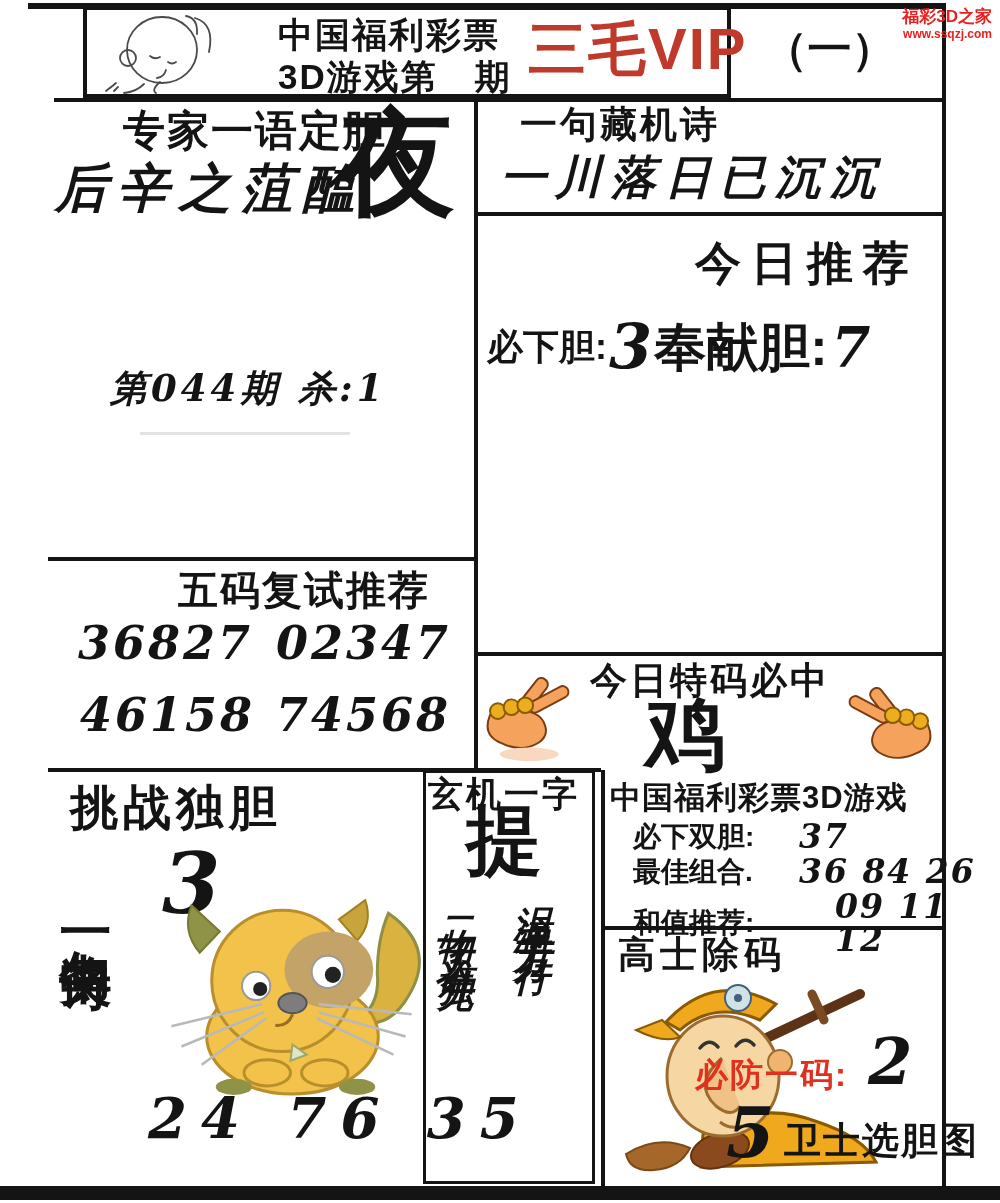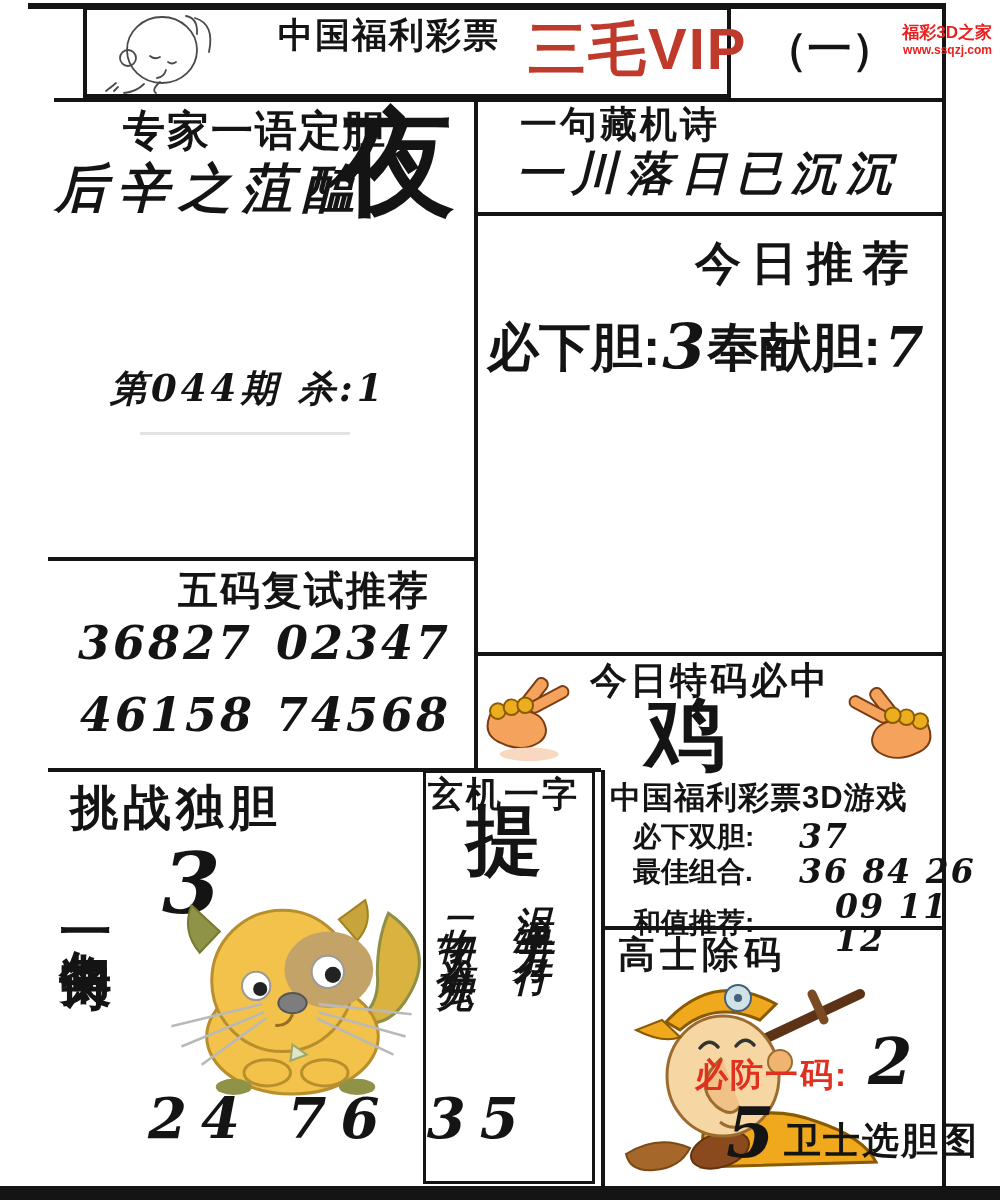--- a/index.html
+++ b/index.html
@@ -30,21 +30,21 @@
   <div class="hline" style="left:474px;top:652px;width:472px;height:4px;"></div>
   <div class="hline" style="left:48px;top:557px;width:428px;height:4px;"></div>
   <div class="hline" style="left:48px;top:768px;width:553px;height:4px;"></div>
   <div class="box" style="left:423px;top:770px;width:172px;height:414px;border-width:3px;"></div>
   <div class="vline" style="left:601px;top:770px;width:4px;height:416px;"></div>
   <div class="hline" style="left:601px;top:926px;width:345px;height:4px;"></div>
   <div class="hline" style="left:0;top:1186px;width:1000px;height:14px;"></div>
   <div class="hline" style="left:140px;top:432px;width:210px;height:3px;background:#e3e3e3;"></div>
 
   <div class="abs logo" style="left:818px;top:6px;width:174px;">
-    <div class="red" style="font-size:17px;margin-top:16px;">福彩3D之家</div>
+    <div class="red" style="font-size:17px;">福彩3D之家</div>
     <div class="red" style="font-size:12px;">www.ssqzj.com</div>
   </div>
 
   <div class="abs" style="left:92px;top:12px;">
     <svg width="175" height="82" viewBox="0 0 175 82">
       <g fill="none" stroke="#4a4a4a" stroke-width="1.8" stroke-linecap="round">
         <ellipse cx="70" cy="38" rx="35" ry="33"></ellipse>
         <circle cx="36" cy="46" r="8"></circle>
         <path d="M103,6 q20,6 14,34"></path>
         <path d="M94,4 q12,2 11,18"></path>
@@ -52,43 +52,44 @@
         <path d="M76,50 q4,3 8,0"></path>
         <path d="M74,58 q-2,7 -9,8"></path>
         <path d="M68,70 q-9,8 -4,11"></path>
         <path d="M52,72 q-8,8 -20,9"></path>
         <path d="M18,76 l6,-5 M14,79 l5,-4 M22,79 l4,-4"></path>
       </g>
     </svg>
   </div>
   <div class="abs heading" style="left:278px;top:14px;width:448px;font-size:35px;letter-spacing:2px;line-height:1.2;">
     <div>中国福利彩票</div>
+    <div>3D游戏第　期</div>
   </div>
   <div class="abs heading" style="left:60px;top:110px;width:390px;text-align:center;font-size:42px;letter-spacing:2px;">专家一语定胆</div>
 
   <div class="abs flexrow" style="left:528px;top:20px;gap:16px;">
     <span class="heading" style="font-size:58px;color:#bf3a2b;letter-spacing:2px;">三毛VIP</span>
     <span class="heading" style="font-size:44px;">（一）</span>
   </div>
   <div class="abs callig" style="left:55px;top:162px;font-size:52px;letter-spacing:10px;">后辛之菹醢</div>
   <div class="abs heading" style="left:340px;top:106px;font-size:115px;">夜</div>
   <div class="abs callig" style="left:110px;top:370px;font-size:37px;letter-spacing:4px;">第044期 杀:1</div>
 
   <div class="abs heading" style="left:60px;top:570px;width:370px;text-align:right;font-size:40px;letter-spacing:2px;">五码复试推荐</div>
   <div class="abs callig" style="left:78px;top:620px;font-size:46px;letter-spacing:3px;">36827</div>
   <div class="abs callig" style="left:276px;top:620px;font-size:46px;letter-spacing:3px;">02347</div>
   <div class="abs callig" style="left:80px;top:692px;font-size:46px;letter-spacing:3px;">46158</div>
   <div class="abs callig" style="left:276px;top:692px;font-size:46px;letter-spacing:3px;">74568</div>
 
   <div class="abs heading" style="left:520px;top:106px;width:400px;font-size:37px;letter-spacing:3px;">一句藏机诗</div>
-  <div class="abs callig" style="left:516px;top:154px;font-size:46px;letter-spacing:9px;font-family:Liberation Mono, monospace;">一川落日已沉沉</div>
+  <div class="abs callig" style="left:500px;top:154px;font-size:46px;letter-spacing:9px;">一川落日已沉沉</div>
 
   <div class="abs heading" style="left:695px;top:240px;font-size:46px;letter-spacing:10px;">今日推荐</div>
   <div class="abs flexrow" style="left:487px;top:316px;">
-    <span class="heading" style="font-size:52px;">必下胆:</span>
+    <span class="heading" style="font-size:36px;">必下胆:</span>
     <span class="callig" style="font-size:62px;margin:0 2px;">3</span>
     <span class="heading" style="font-size:52px;">奉献胆:</span>
     <span class="callig" style="font-size:56px;margin-left:4px;">7</span>
   </div>
 
   <div class="abs heading" style="left:560px;top:662px;width:300px;text-align:center;font-size:37px;letter-spacing:3px;">今日特码必中</div>
   <div class="abs" style="left:478px;top:668px;">
     <svg width="118" height="98" viewBox="0 0 120 100">
       <g stroke="#7a3c12" stroke-width="2" fill="#f5a35c">
         <rect x="46" y="6" width="13" height="52" rx="6" transform="rotate(38 52 32)"></rect>

